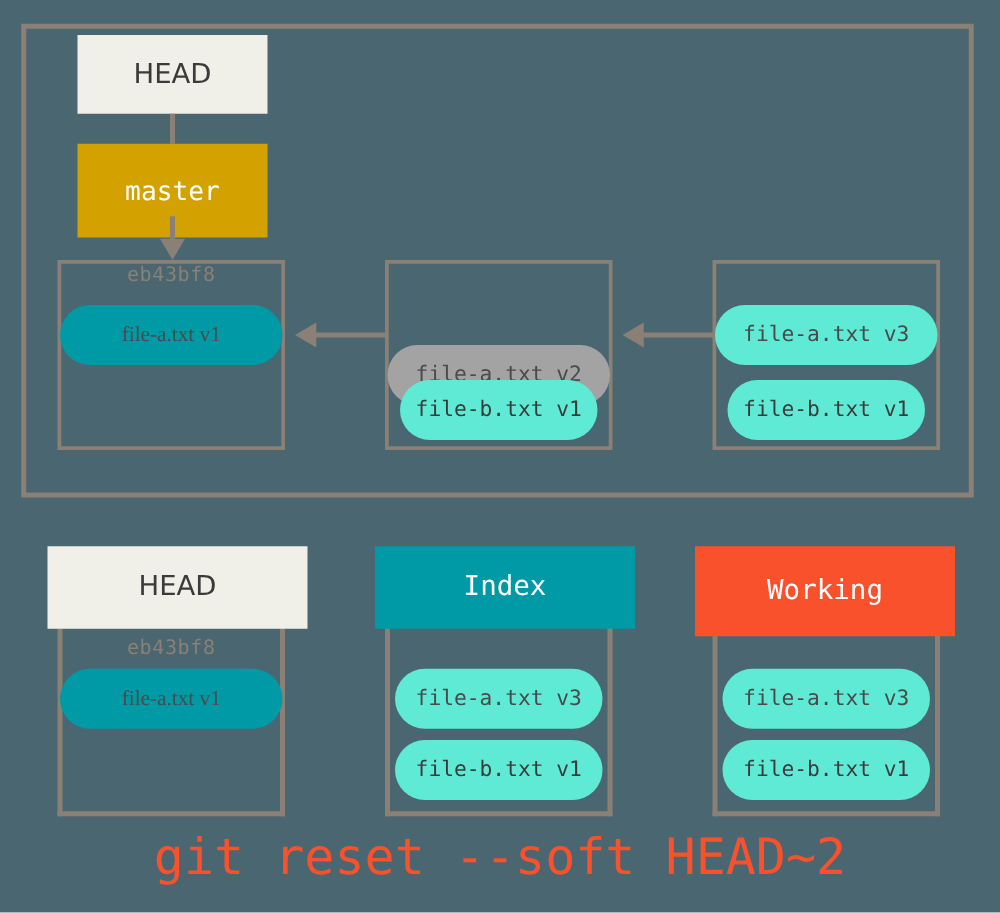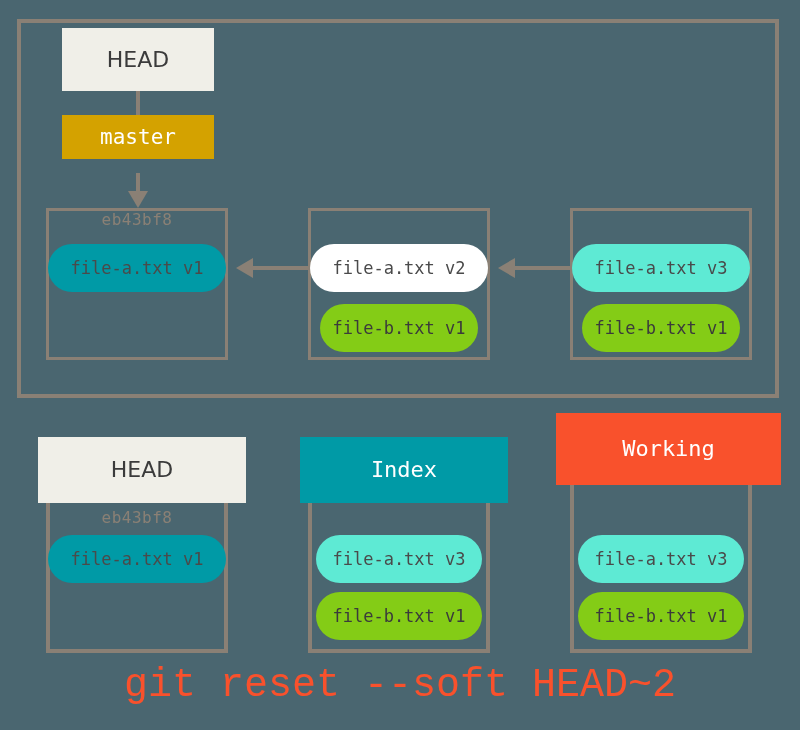--- a/index.html
+++ b/index.html
@@ -51,21 +51,21 @@
     height: 63px;
     background: #f0efe8;
     color: #3b3b3b;
     font-family: "DejaVu Sans", "Liberation Sans", sans-serif;
     font-size: 22px;
   }
   .ref-master {
     left: 62px;
     top: 115px;
     width: 152px;
-    height: 44px;
+    height: 75px;
     background: #d4a200;
     color: #ffffff;
     font-size: 21px;
   }
 
   
   .conn-line-v {
     position: absolute;
     width: 4px;
     background: #8a8075;
@@ -114,24 +114,24 @@
     position: absolute;
     height: 48px;
     border-radius: 24px;
     display: flex;
     align-items: center;
     justify-content: center;
     font-size: 17px;
     white-space: nowrap;
     box-sizing: border-box;
   }
-  .pill-teal   { background: #009aa6; color: #4a4a4a; }
-  .pill-red    { background: #ffffff; color: #4a4a4a; }
+  .pill-teal   { background: #009aa6; color: #4a4a4a; font-family: Liberation Serif, serif; }
+  .pill-red    { background: #a3a3a3; color: #4a4a4a; margin-top: 32px; }
   .pill-gold   { background: #5eead4; color: #4a4a4a; }
-  .pill-white  { background: #84cc16; color: #3b3b3b; }
+  .pill-white  { background: #5eead4; color: #3b3b3b; }
 
   
   .panel-body {
     position: absolute;
     border-left: 4px solid #8a8075;
     border-right: 4px solid #8a8075;
     border-bottom: 4px solid #8a8075;
     box-sizing: border-box;
   }
   .panel-header {
@@ -171,21 +171,20 @@
   .caption {
     position: absolute;
     left: 0;
     top: 663px;
     width: 800px;
     text-align: center;
     font-size: 40px;
     color: #f9512c;
     letter-spacing: 0px;
     white-space: nowrap;
-    font-family: Liberation Mono, monospace;
   }
 </style>
 </head>
 <body>
 
 <div id="canvas">
 
   <div class="repo-frame"></div>
 
   <div class="ref-box ref-head">
@@ -243,21 +242,21 @@
     <span>Index</span>
   </div>
   <div class="pill pill-gold" style="left:316px; top:535px; width:166px;">
     <span>file-a.txt v3</span>
   </div>
   <div class="pill pill-white" style="left:316px; top:592px; width:166px;">
     <span>file-b.txt v1</span>
   </div>
 
   <div class="panel-body" style="left:570px; top:470px; width:182px; height:183px;"></div>
-  <div class="panel-header hdr-wd" style="left:556px; top:413px; width:225px; height:72px; flex-direction:column;">
+  <div class="panel-header hdr-wd" style="left:556px; top:437px; width:208px; height:72px; flex-direction:column;">
     <span>Working</span>
   </div>
   <div class="pill pill-gold" style="left:578px; top:535px; width:166px;">
     <span>file-a.txt v3</span>
   </div>
   <div class="pill pill-white" style="left:578px; top:592px; width:166px;">
     <span>file-b.txt v1</span>
   </div>
 
   <div class="caption">git reset --soft HEAD~2</div>

